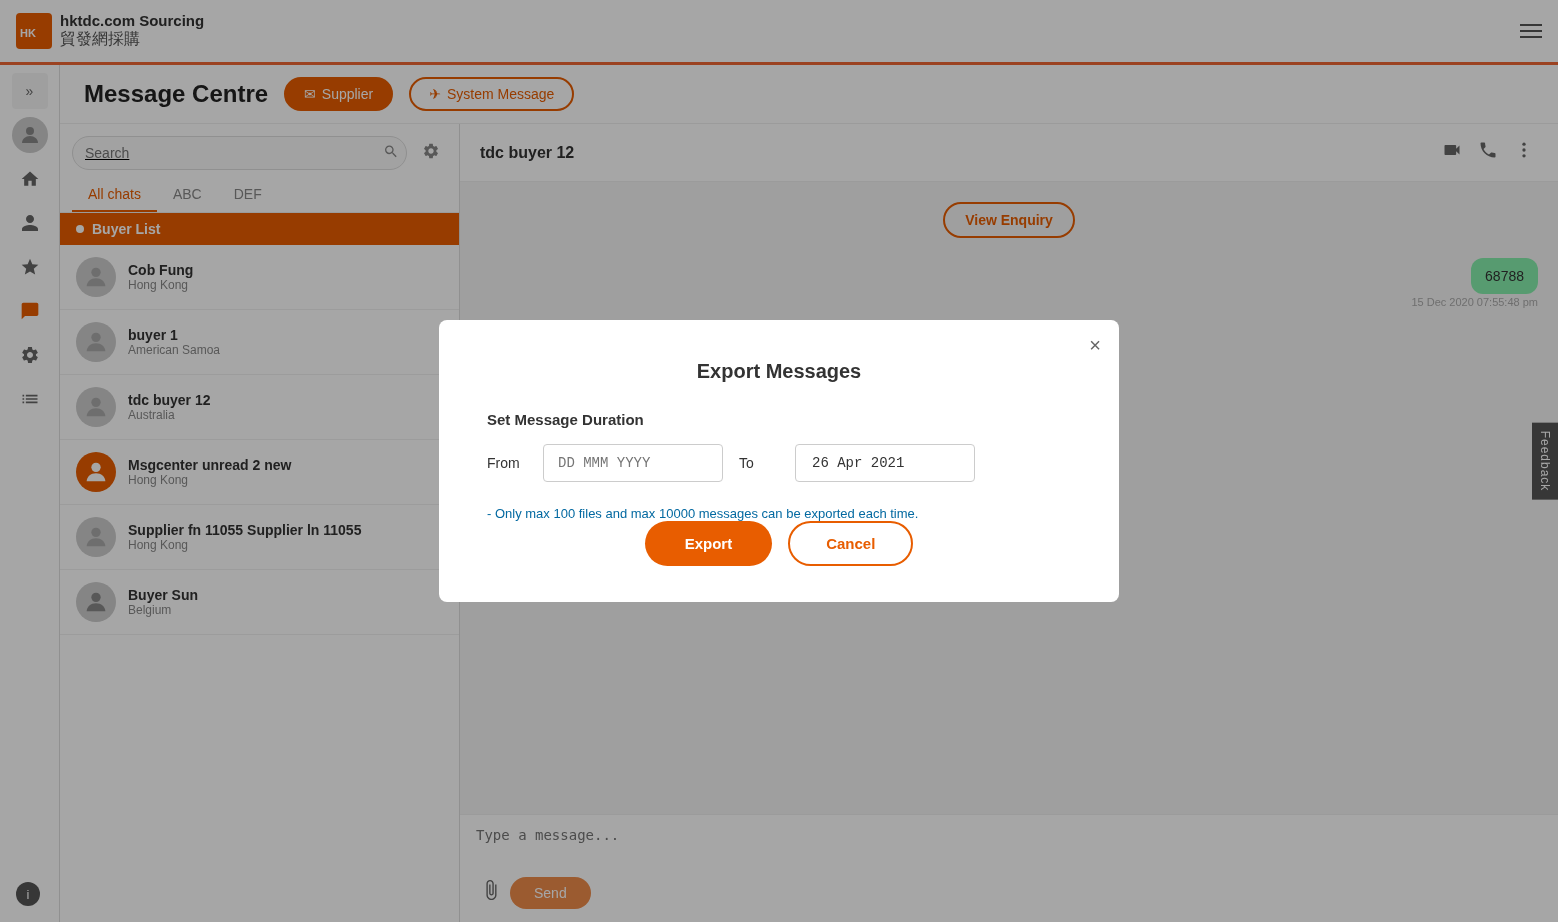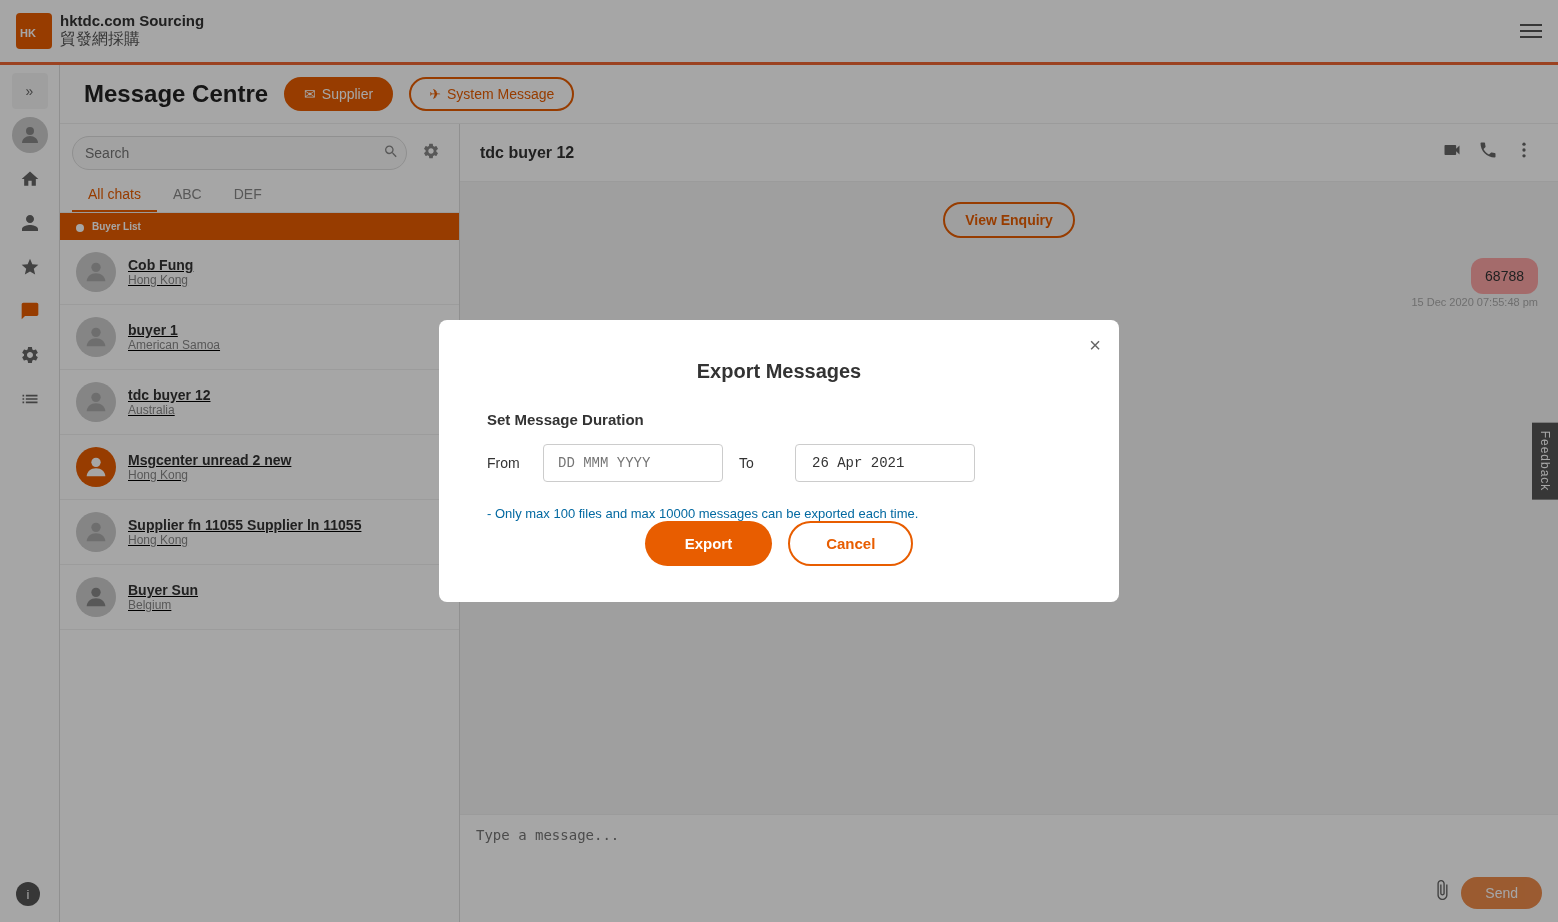--- a/index.html
+++ b/index.html
@@ -178,20 +178,21 @@
       position: relative;
     }
     .search-input {
       width: 100%;
       padding: 8px 36px 8px 12px;
       border: 1px solid #ddd;
       border-radius: 20px;
       font-size: 14px;
       outline: none;
       background: #f9f9f9;
+      text-decoration: underline;
     }
     .search-icon-btn {
       position: absolute;
       right: 8px;
       top: 50%;
       transform: translateY(-50%);
       background: none;
       border: none;
       cursor: pointer;
       color: #888;
@@ -220,24 +221,24 @@
       border-bottom: 2px solid transparent;
     }
     .chat-tab.active {
       color: #e85d00;
       border-bottom: 2px solid #e85d00;
     }
     .section-header {
       background: #e85d00;
       color: #fff;
       padding: 8px 16px;
-      font-size: 10px;
-      font-weight: bold;
-      display: flex;
-      align-items: flex-end;
+      font-size: 14px;
+      font-weight: bold;
+      display: flex;
+      align-items: center;
       gap: 8px;
     }
     .section-dot {
       width: 8px;
       height: 8px;
       border-radius: 50%;
       background: #fff;
       display: inline-block;
     }
     .chat-list {
@@ -263,21 +264,20 @@
       justify-content: center;
       overflow: hidden;
     }
     .chat-avatar svg {
       width: 28px;
       height: 28px;
       fill: #888;
     }
     .chat-info {
       flex: 1;
-      text-decoration: underline;
     }
     .chat-name {
       font-size: 14px;
       font-weight: bold;
       color: #333;
     }
     .chat-location {
       font-size: 12px;
       color: #888;
     }
@@ -340,21 +340,21 @@
       flex: 1;
       border: none;
       outline: none;
       font-size: 14px;
       color: #999;
       resize: none;
       background: transparent;
     }
     .message-actions {
       display: flex;
-      justify-content: flex-end;
+      justify-content: flex-start;
       align-items: center;
       gap: 4px;
     }
     .send-btn {
       padding: 8px 24px;
       border-radius: 20px;
       border: none;
       background: #e85d00;
       color: #fff;
       font-size: 14px;
@@ -468,21 +468,21 @@
       padding: 12px 36px;
       border-radius: 24px;
       border: 2px solid #e85d00;
       background: #fff;
       color: #e85d00;
       font-size: 15px;
       font-weight: bold;
       cursor: pointer;
     }
     .msg-bubble-grey {
-      background: #fca5a5;
+      background: #86efac;
       padding: 10px 14px;
       border-radius: 12px;
       font-size: 14px;
       color: #333;
     }
     .msg-time {
       font-size: 11px;
       color: #aaa;
       text-align: center;
       margin-top: 2px;

